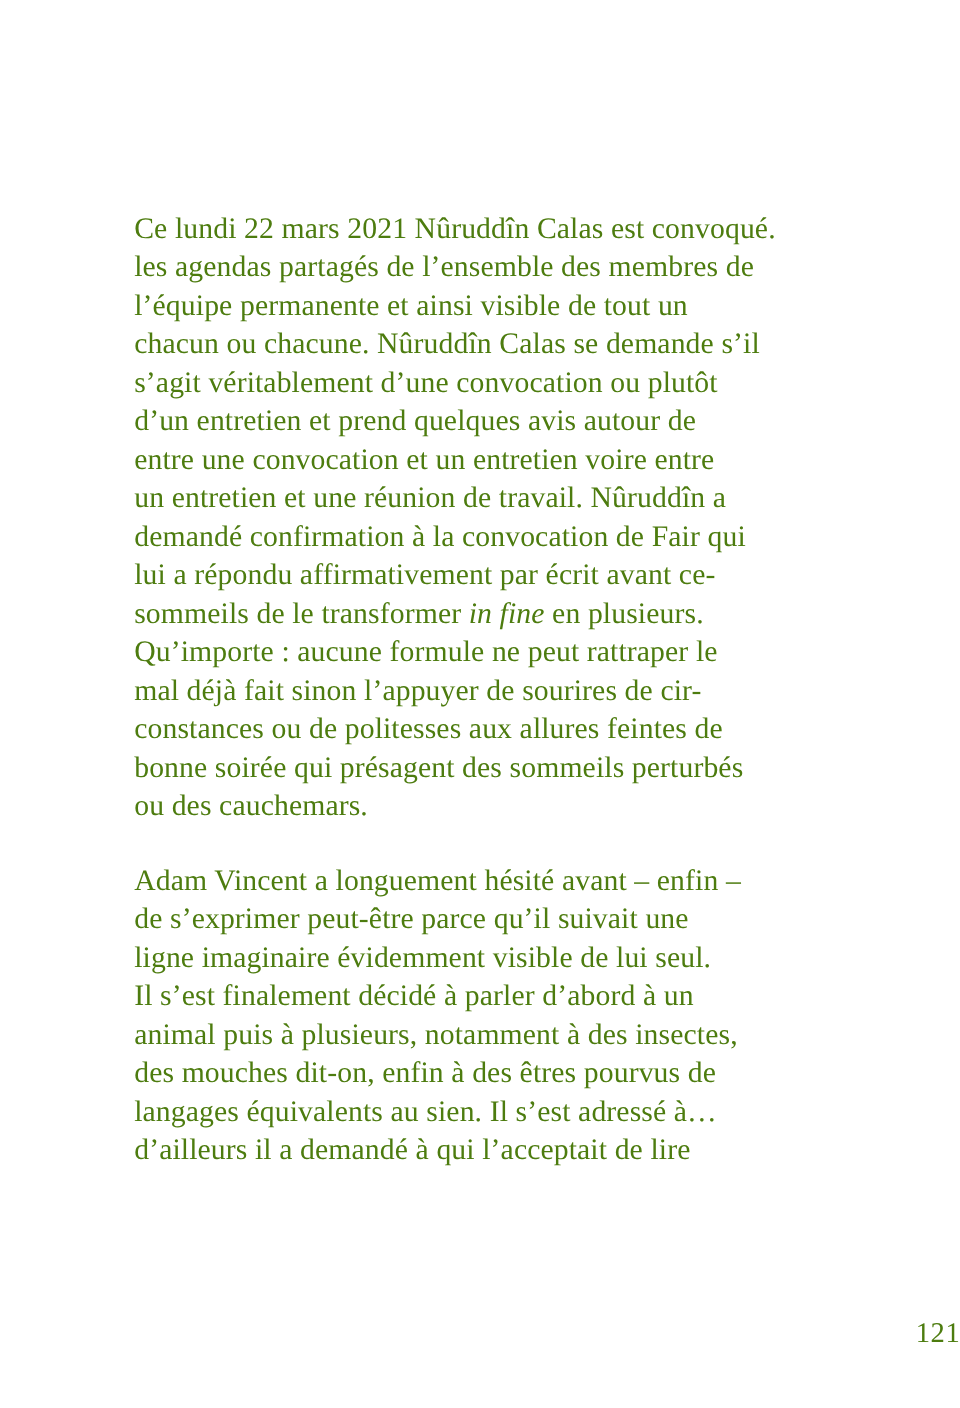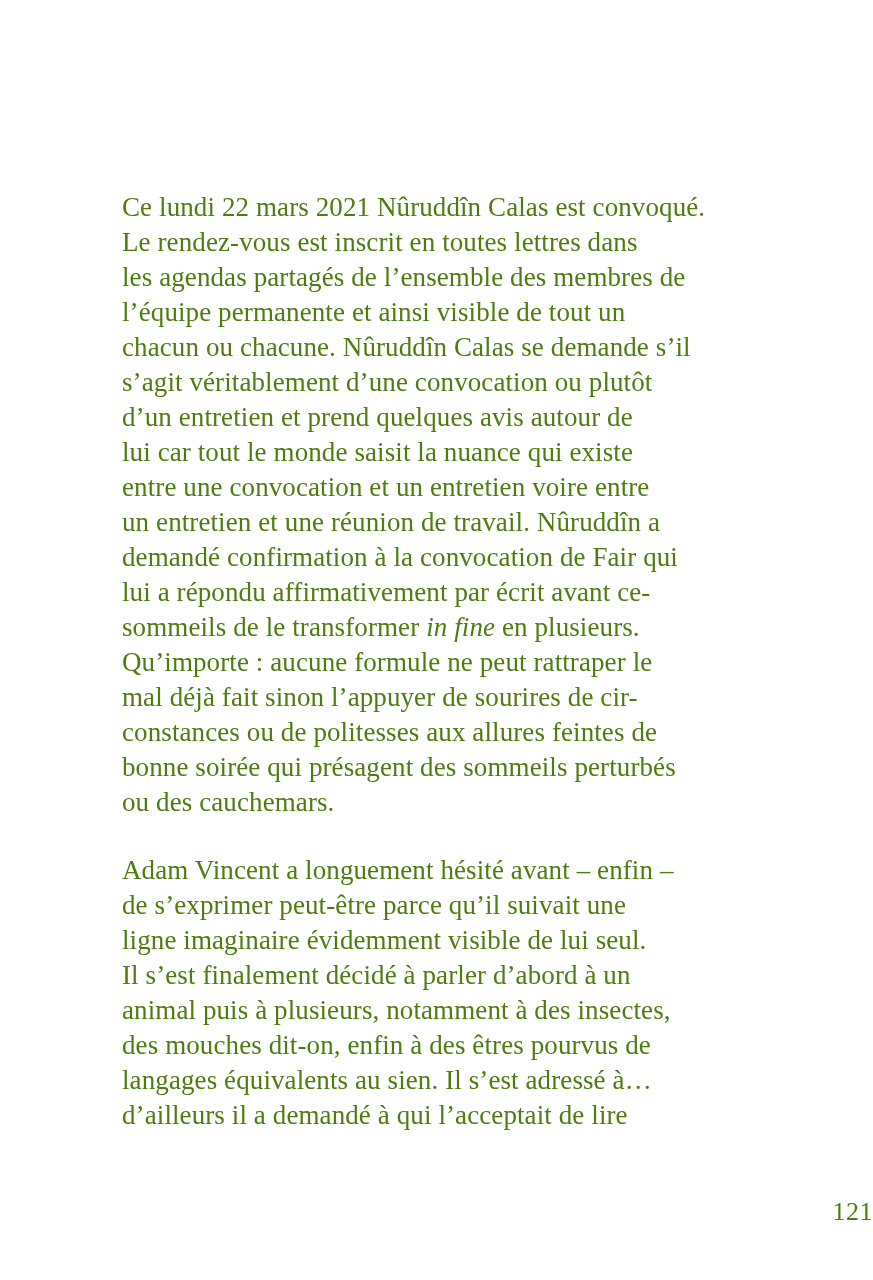--- a/index.html
+++ b/index.html
@@ -52,27 +52,25 @@
 </style>
 </head>
 <body>
 
 <div class="page">
 
   <div class="text-block">
 
     <div class="para">
       <div class="line">Ce lundi 22 mars 2021 Nûruddîn Calas est convoqué.</div>
-      <div class="line">Le rendez-vous est inscrit en toutes lettres dans</div>
       <div class="line">les agendas partagés de l’ensemble des membres de</div>
       <div class="line">l’équipe permanente et ainsi visible de tout un</div>
       <div class="line">chacun ou chacune. Nûruddîn Calas se demande s’il</div>
       <div class="line">s’agit véritablement d’une convocation ou plutôt</div>
       <div class="line">d’un entretien et prend quelques avis autour de</div>
-      <div class="line">lui car tout le monde saisit la nuance qui existe</div>
       <div class="line">entre une convocation et un entretien voire entre</div>
       <div class="line">un entretien et une réunion de travail. Nûruddîn a</div>
       <div class="line">demandé confirmation à la convocation de Fair qui</div>
       <div class="line">lui a répondu affirmativement par écrit avant ce-</div>
       <div class="line"><span>sommeils de le transformer </span><em>in fine</em><span> en plusieurs.</span></div>
       <div class="line">Qu’importe : aucune formule ne peut rattraper le</div>
       <div class="line">mal déjà fait sinon l’appuyer de sourires de cir-</div>
       <div class="line">constances ou de politesses aux allures feintes de</div>
       <div class="line">bonne soirée qui présagent des sommeils perturbés</div>
       <div class="line">ou des cauchemars.</div>

